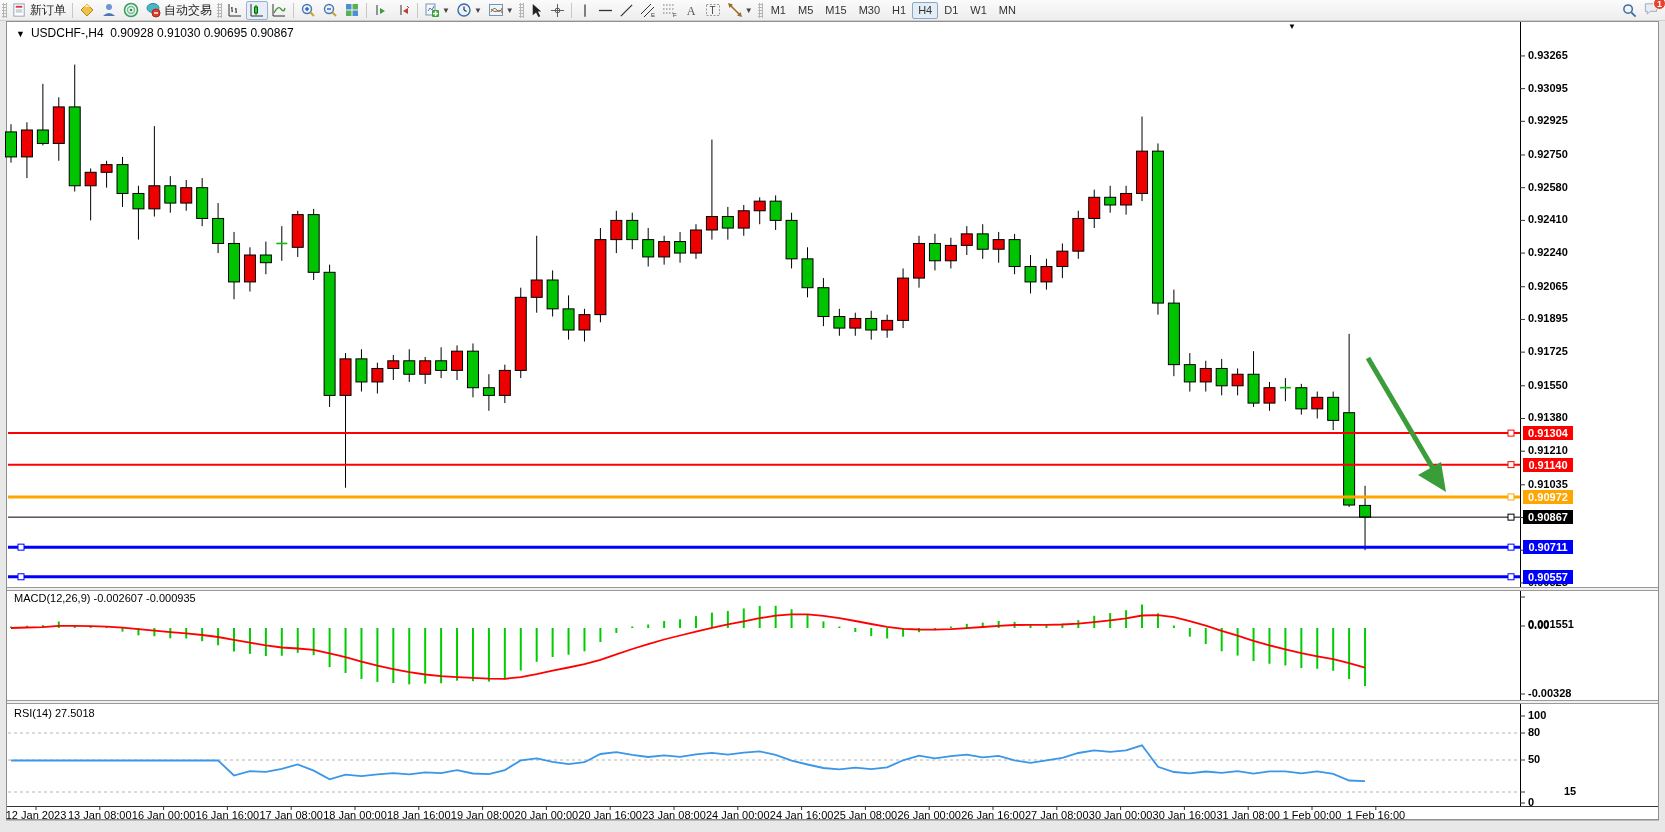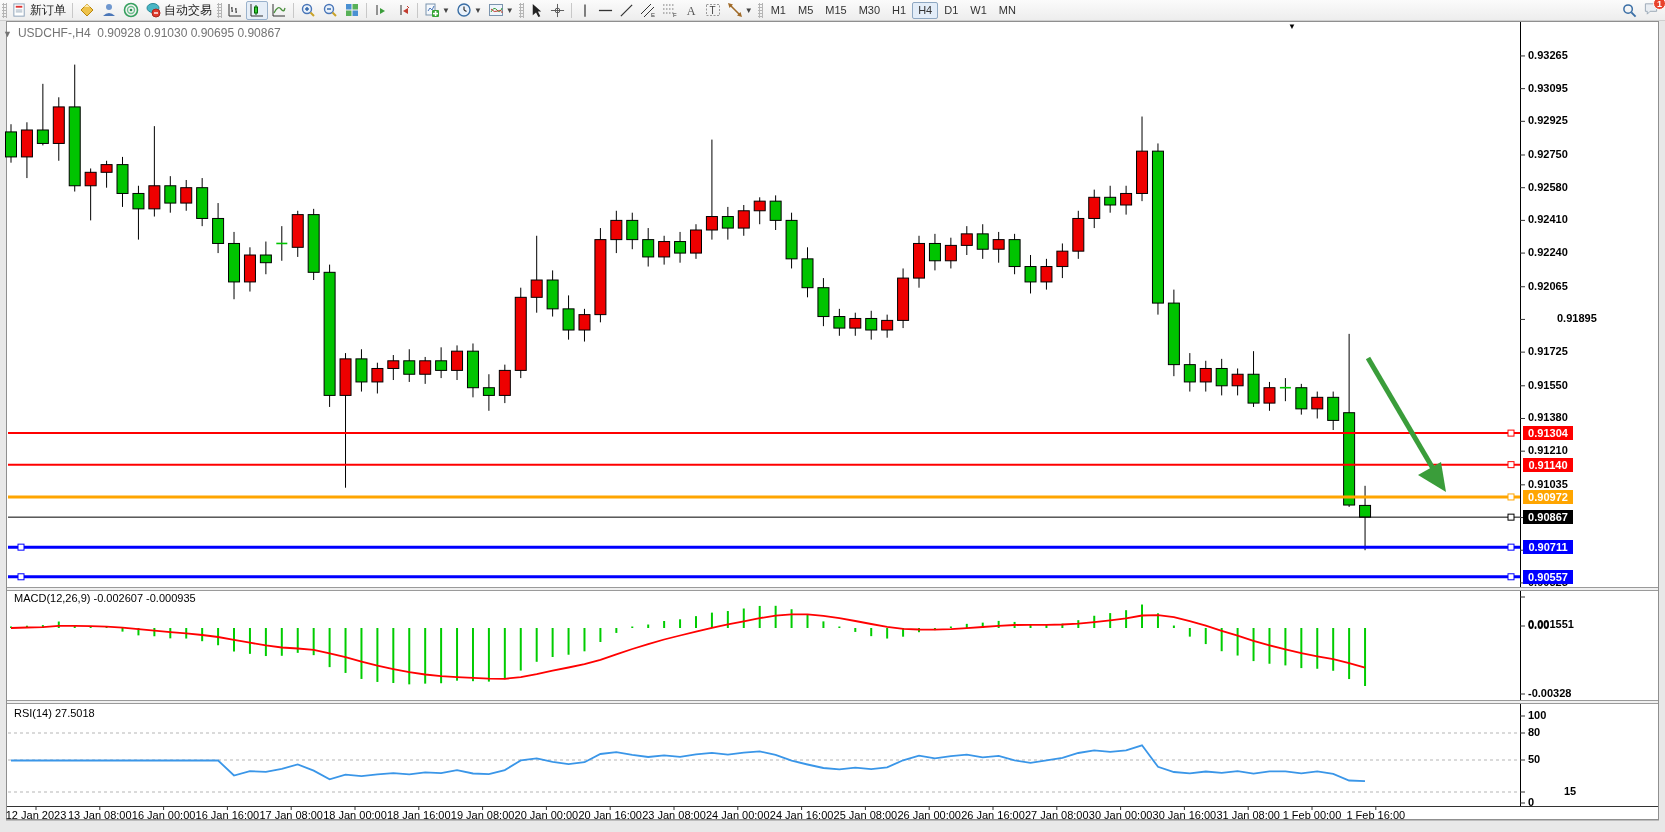--- a/index.html
+++ b/index.html
@@ -26,21 +26,21 @@
            border:1px solid #fff; }
   
   #chartwin { position:absolute; left:6px; top:21px; width:1653px; height:799px;
               background:#fff; border:1px solid #8f8f8f; }
   #overlay { position:absolute; left:0; top:0; width:1665px; height:832px; pointer-events:none; }
   .abs { position:absolute; }
   .axis-lbl { position:absolute; font-size:11px; font-weight:bold; color:#000; white-space:nowrap; }
   .time-lbl { position:absolute; font-size:11px; color:#000; white-space:nowrap; transform:translateX(-50%); }
   .price-badge { position:absolute; left:1523px; width:50px; height:14px; font-size:11px; font-weight:bold;
                  color:#fff; display:flex; align-items:center; justify-content:center; white-space:nowrap; }
-  #infoline { position:absolute; left:3px; top:26px; font-size:12px; color:#737373; white-space:nowrap; }
+  #infoline { position:absolute; left:16px; top:26px; font-size:12px; color:#000000; white-space:nowrap; }
   #infoline .tri { font-size:9px; margin-right:6px; }
   .ind-lbl { position:absolute; font-size:11px; color:#000; white-space:nowrap; }
 </style>
 </head>
 <body>
 
 <div id="toolbar">
   <div class="grip"></div>
 
   <div class="tbtn">
@@ -623,21 +623,21 @@
 
 <div id="labels-root">
     <div class="axis-lbl" style="left: 1528px; top: 48.9425px;">0.93265</div>
     <div class="axis-lbl" style="left: 1528px; top: 81.6386px;">0.93095</div>
     <div class="axis-lbl" style="left: 1528px; top: 114.335px;">0.92925</div>
     <div class="axis-lbl" style="left: 1528px; top: 147.993px;">0.92750</div>
     <div class="axis-lbl" style="left: 1528px; top: 180.689px;">0.92580</div>
     <div class="axis-lbl" style="left: 1528px; top: 213.385px;">0.92410</div>
     <div class="axis-lbl" style="left: 1528px; top: 246.081px;">0.92240</div>
     <div class="axis-lbl" style="left: 1528px; top: 279.739px;">0.92065</div>
-    <div class="axis-lbl" style="left: 1528px; top: 312.435px; margin-left: 29px;">0.91895</div>
+    <div class="axis-lbl" style="left: 1528px; top: 312.435px;">0.91895</div>
     <div class="axis-lbl" style="left: 1528px; top: 345.131px;">0.91725</div>
     <div class="axis-lbl" style="left: 1528px; top: 378.788px;">0.91550</div>
     <div class="axis-lbl" style="left: 1528px; top: 411.485px;">0.91380</div>
     <div class="axis-lbl" style="left: 1528px; top: 444.181px;">0.91210</div>
     <div class="axis-lbl" style="left: 1528px; top: 477.838px;">0.91035</div>
     <div class="axis-lbl" style="left: 1528px; top: 510.535px;">0.90865</div>
     <div class="axis-lbl" style="left: 1528px; top: 543.231px;">0.90695</div>
     <div class="axis-lbl" style="left: 1528px; top: 575.927px;">0.90525</div>
     <div class="price-badge" style="top: 426.102px; background: rgb(255, 0, 0); color: rgb(255, 255, 255);">0.91304</div>
     <div class="price-badge" style="top: 457.644px; background: rgb(255, 0, 0); color: rgb(255, 255, 255);">0.91140</div>

